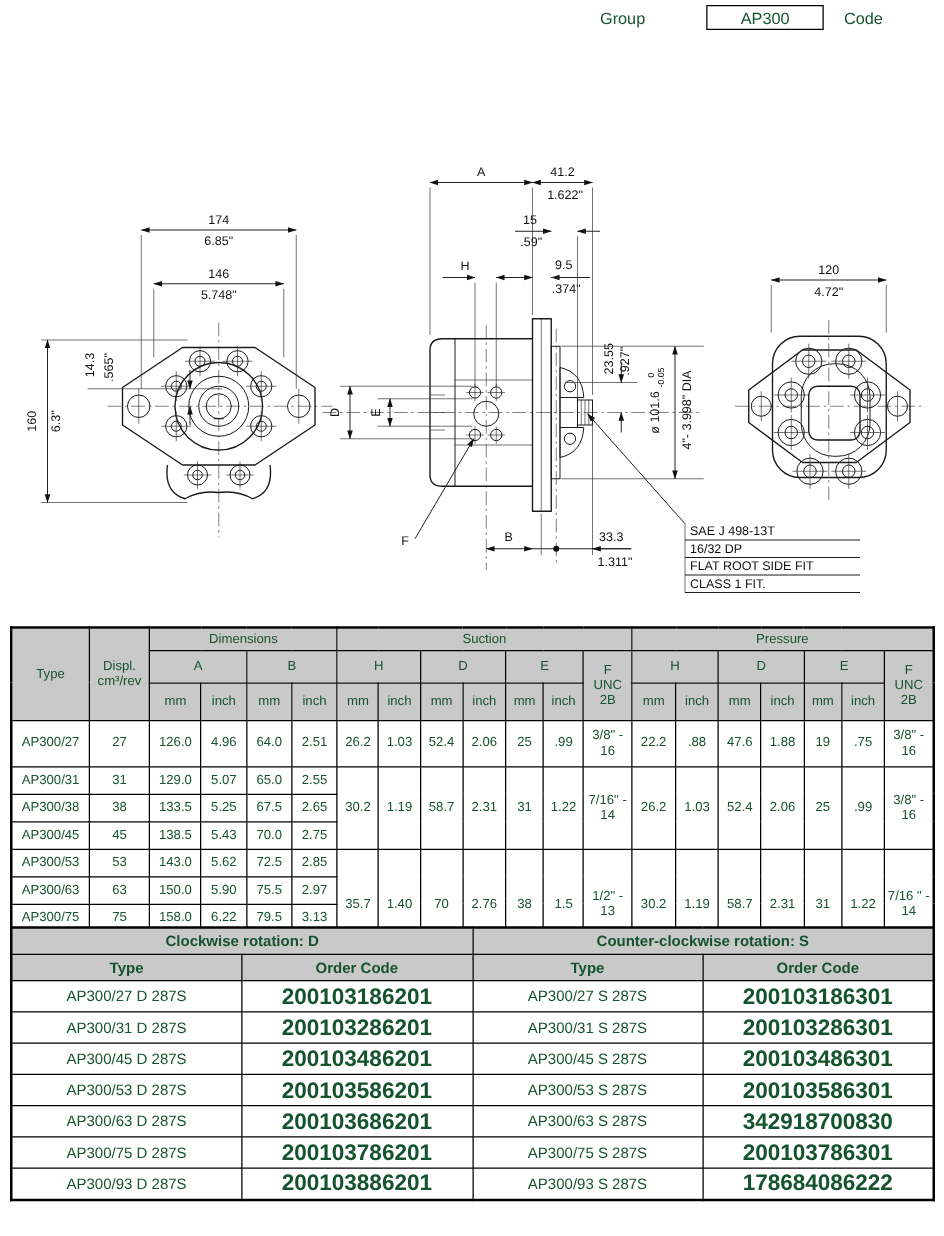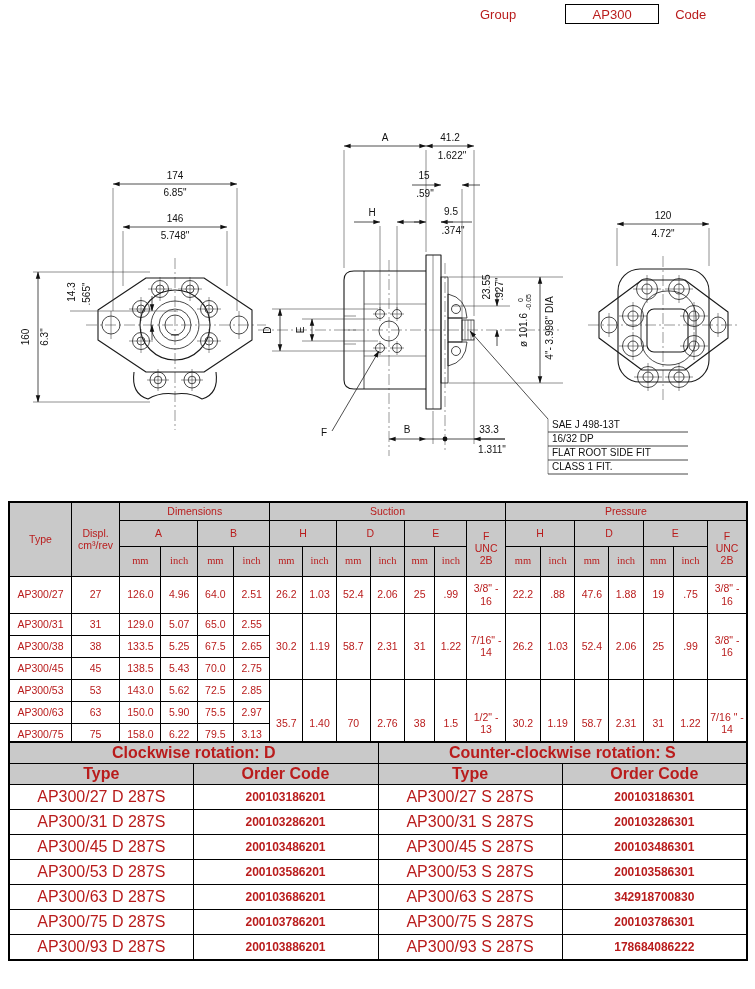--- a/index.html
+++ b/index.html
@@ -1,17 +1,17 @@
 <!DOCTYPE html>
 <html><head>
 <meta charset="utf-8">
 <style>
   html,body{margin:0;padding:0;background:#fff;}
   #page{position:relative;width:755px;height:989px;background:#fff;overflow:hidden;
-        font-family:"Liberation Sans","DejaVu Sans",sans-serif;color:#b91c1c;}
+        font-family:"Liberation Sans","DejaVu Sans",sans-serif;color:#14532d;}
   
   #tophdr{position:absolute;left:480px;top:4px;display:flex;align-items:center;font-size:13px;}
   #tophdr .lbl{margin-right:14px;}
   #tophdr .box{border:1.4px solid #000;width:92px;height:18px;display:flex;align-items:center;
                justify-content:center;font-size:13px;margin-right:16px;margin-left:35px;}
   #tophdr .box.small{width:58px;margin-right:0;}
   
   #draw{position:absolute;left:0;top:28px;}
   .ol{fill:none;stroke:#1a1a1a;stroke-width:1.1;stroke-linejoin:round;}
   .tl{fill:none;stroke:#1a1a1a;stroke-width:0.8;}
@@ -20,28 +20,28 @@
   .cl{fill:none;stroke:#555;stroke-width:0.6;stroke-dasharray:11 3 2 3;}
   .dtxt{font-family:"Liberation Sans",sans-serif;font-size:10px;fill:#111;text-anchor:middle;}
   .dtxts{font-family:"Liberation Sans",sans-serif;font-size:7px;fill:#111;text-anchor:middle;}
   .ntxt{font-family:"Liberation Sans",sans-serif;font-size:10px;fill:#111;text-anchor:start;}
   
   table{border-collapse:collapse;table-layout:fixed;}
   #dimtbl{position:absolute;left:8px;top:501px;width:740px;border:2px solid #000;}
   #dimtbl td{border:1px solid #000;text-align:center;vertical-align:middle;
              font-size:10.5px;padding:0 1px;line-height:1.15;overflow:hidden;}
   #dimtbl tr.h td{background:#c9c9c9;}
-  #dimtbl tr.h1{height:18px;} #dimtbl tr.h2{height:26px;} #dimtbl tr.h3{height:30px;font-family:Liberation Serif, serif;}
+  #dimtbl tr.h1{height:18px;} #dimtbl tr.h2{height:26px;} #dimtbl tr.h3{height:30px;}
   #dimtbl tr.r0{height:37px;} #dimtbl tr.r{height:22px;}
   
   #ordtbl{position:absolute;left:8px;top:741px;width:740px;border:2px solid #000;}
-  #ordtbl td{border:1px solid #000;text-align:center;vertical-align:middle;font-size:16px;padding:0;}
+  #ordtbl td{border:1px solid #000;text-align:center;vertical-align:middle;font-size:12px;padding:0;}
   #ordtbl tr.h td{background:#c9c9c9;font-weight:bold;height:20px;}
   #ordtbl tr.d{height:25px;}
-  #ordtbl td.code{font-weight:bold;font-size:12px;}
+  #ordtbl td.code{font-weight:bold;font-size:18px;}
 </style>
 </head>
 <body>
 
 <div id="page">
 
   <div id="tophdr">
     <span class="lbl">Group</span>
     <span class="box">AP300</span>
     <span class="lbl">Code</span>

